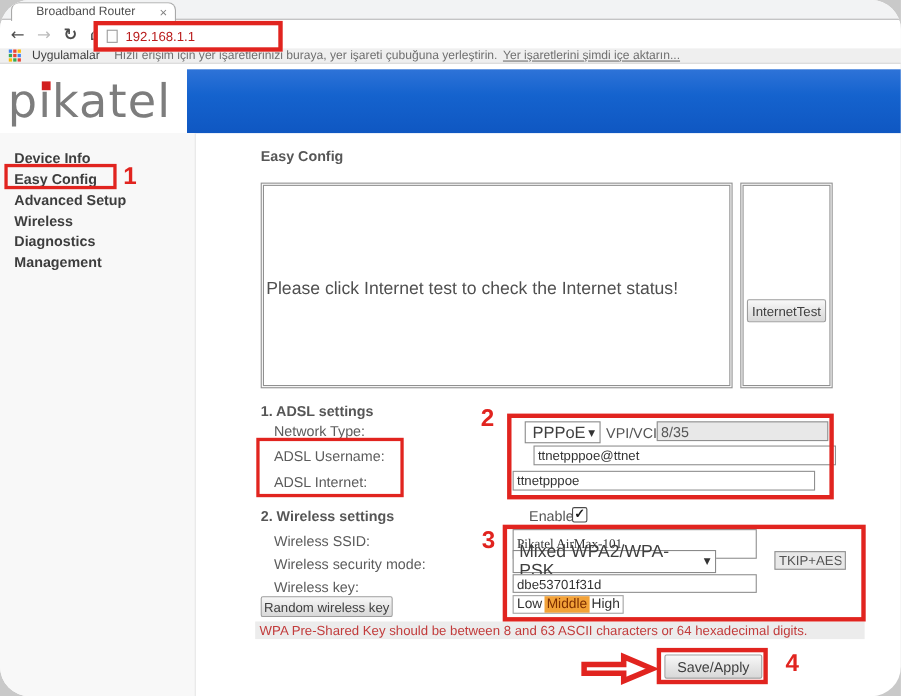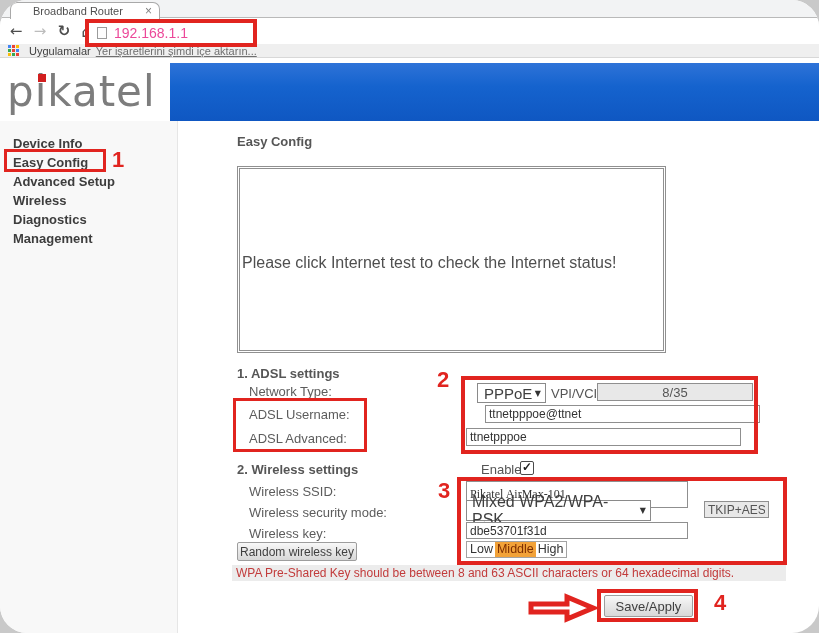--- a/index.html
+++ b/index.html
@@ -26,21 +26,21 @@
   .navic{position:absolute;top:2px;font-size:15px;color:#4d4d4d;width:20px;text-align:center;
          font-family:"DejaVu Sans",sans-serif;line-height:20px;}
   #nav-back{left:6px;}
   #nav-fwd{left:30px;color:#bcbcbc;}
   #nav-reload{left:54px;font-weight:bold;}
   #nav-home{left:77px;font-size:17px;}
   #urlbox{position:absolute;left:85px;top:19px;width:172px;height:28px;background:#fff;
           border:4px solid var(--red);display:flex;align-items:center;z-index:2;}
   #doc-icon{width:10px;height:12px;border:1px solid #9b9b9b;background:#fdfdfd;
             margin:0 7px 0 8px;flex:0 0 auto;}
-  #url-text{font-size:14px;color:#ec4899;white-space:nowrap;}
+  #url-text{font-size:12px;color:#b91c1c;white-space:nowrap;}
   #bookmarks{position:absolute;left:0;top:44px;width:100%;height:14px;background:#efefef;
              border-bottom:1px solid #d8d8d8;display:flex;align-items:center;font-size:11px;}
   #apps-grid{display:grid;grid-template-columns:repeat(3,3px);grid-auto-rows:3px;gap:1px;
              margin-left:8px;}
   #apps-grid i{display:block;}
   #apps-grid i:nth-child(1){background:#4285f4}#apps-grid i:nth-child(2){background:#ea4335}
   #apps-grid i:nth-child(3){background:#fbbc05}#apps-grid i:nth-child(4){background:#34a853}
   #apps-grid i:nth-child(5){background:#ea4335}#apps-grid i:nth-child(6){background:#4285f4}
   #apps-grid i:nth-child(7){background:#fbbc05}#apps-grid i:nth-child(8){background:#34a853}
   #apps-grid i:nth-child(9){background:#ea4335}
@@ -70,21 +70,21 @@
   #status-msg{position:absolute;left:2px;top:85px;font-size:16px;color:#4f4f4f;}
   #it-box{position:absolute;left:675px;top:168px;width:80px;height:183px;}
   .btn{background:linear-gradient(180deg,#f8f8f8 0%,#e7e7e7 50%,#d8d8d8 100%);
        border:1px solid #9d9d9d;border-radius:2px;color:#3f3f3f;
        display:flex;align-items:center;justify-content:center;cursor:pointer;
        font-family:"Liberation Sans",sans-serif;}
   #internet-test-btn{position:absolute;left:3px;top:103px;width:72px;height:21px;font-size:12px;}
 
   .tinput{position:absolute;border:1px solid #8f8f8f;background:#fff;color:#333;
           font-size:12px;padding:0 3px;font-family:"Liberation Sans",sans-serif;height:18px;}
-  .ro{background:#e8e8e8;color:#555;font-size:13px;text-align:center;}
+  .ro{background:#e8e8e8;color:#555;font-size:13px;}
   .fselect{position:absolute;border:1px solid #8a8a8a;background:#fff;color:#3f3f3f;
            display:flex;align-items:center;cursor:pointer;}
   .fselect .arrow{margin-left:auto;font-size:8px;color:#333;padding-right:4px;
                   font-family:"DejaVu Sans",sans-serif;}
 
   
   #adsl-h{left:237px;top:366px;}
   #lbl-network{left:249px;top:384px;}
   #lbl-user{left:249px;top:407px;}
   #lbl-pass{left:249px;top:431px;}
@@ -164,20 +164,21 @@
         <i></i>
         <i></i>
         <i></i>
         <i></i>
         <i></i>
         <i></i>
         <i></i>
         <i></i>
       </span>
     <span id="bm-apps-label">Uygulamalar</span>
+    <span id="bm-hint">Hızlı erişim için yer işaretlerinizi buraya, yer işareti çubuğuna yerleştirin.</span>
     <span id="bm-import">Yer işaretlerini şimdi içe aktarın...</span>
   </div>
 
   <div id="banner"></div>
   <div id="logo">
     <span>pikatel</span>
     <span id="logo-dot"></span>
   </div>
 
   <div id="sidebar">
@@ -189,25 +190,28 @@
       <div class="side-item">Diagnostics</div>
       <div class="side-item">Management</div>
     </div>
   </div>
 
   <div class="sec-h" style="left:237px;top:134px;">Easy Config</div>
 
   <div id="status-box" class="dbl">
     <div id="status-msg">Please click Internet test to check the Internet status!</div>
   </div>
+  <div id="it-box" class="dbl">
+    <div id="internet-test-btn" class="btn">InternetTest</div>
+  </div>
 
   <div class="sec-h" id="adsl-h">1. ADSL settings</div>
   <div class="lbl" id="lbl-network">Network Type:</div>
   <div class="lbl" id="lbl-user">ADSL Username:</div>
-  <div class="lbl" id="lbl-pass">ADSL Advanced:</div>
+  <div class="lbl" id="lbl-pass">ADSL Internet:</div>
 
   <div class="fselect" id="sel-network">
     <span>PPPoE</span>
     <span class="arrow">▼</span>
   </div>
   <div class="lbl" id="lbl-vpi">VPI/VCI:</div>
   <input class="tinput ro" id="inp-vpi" readonly="" value="8/35" style="">
   <input class="tinput" id="inp-user" value="ttnetpppoe@ttnet" style="">
   <input class="tinput" id="inp-pass" value="ttnetpppoe" style="">
 

